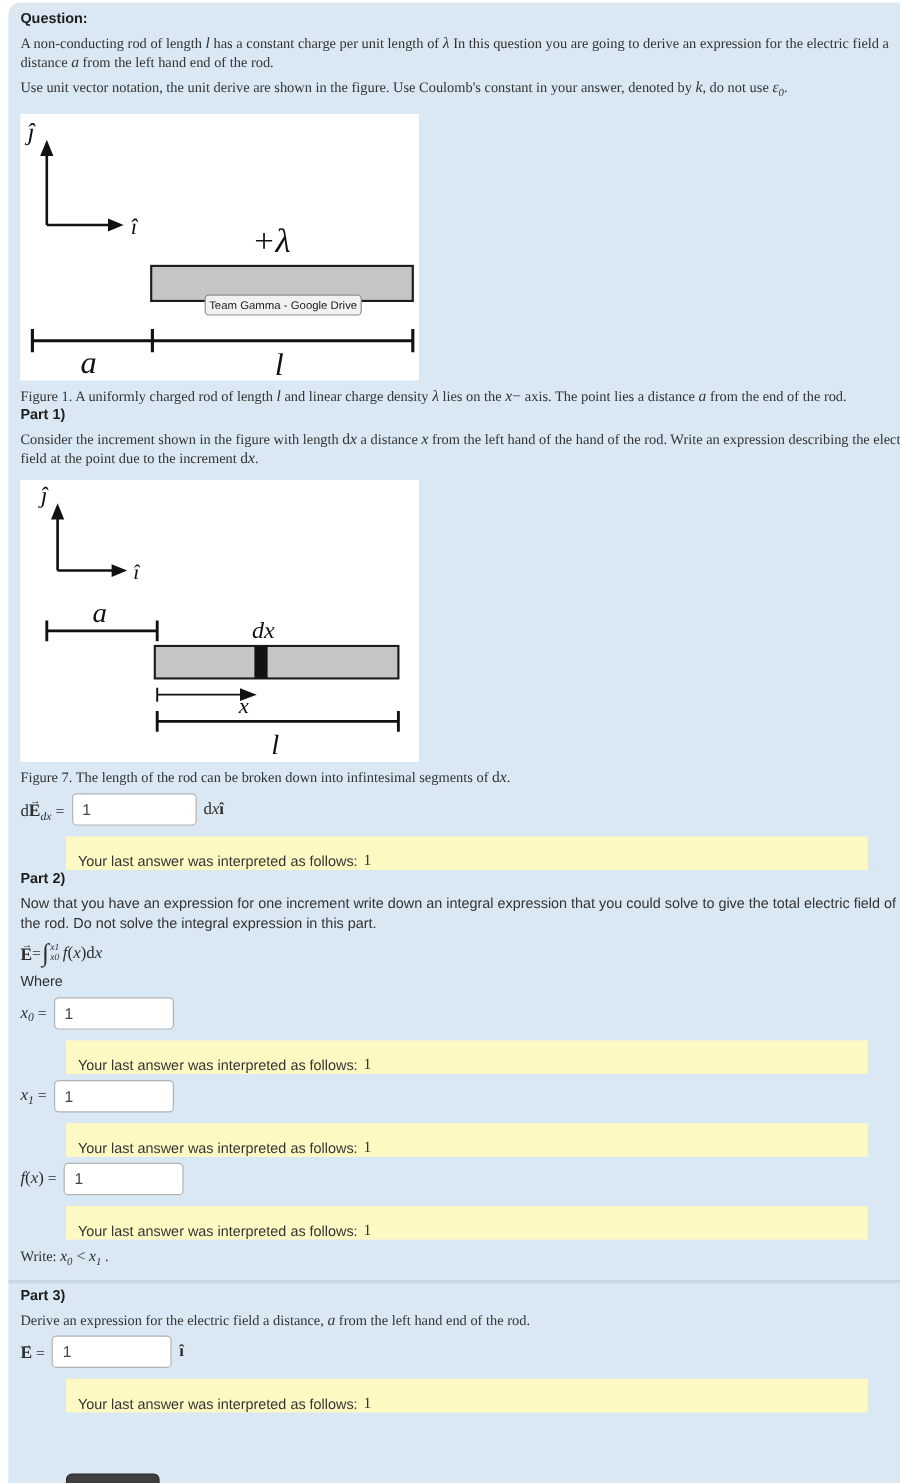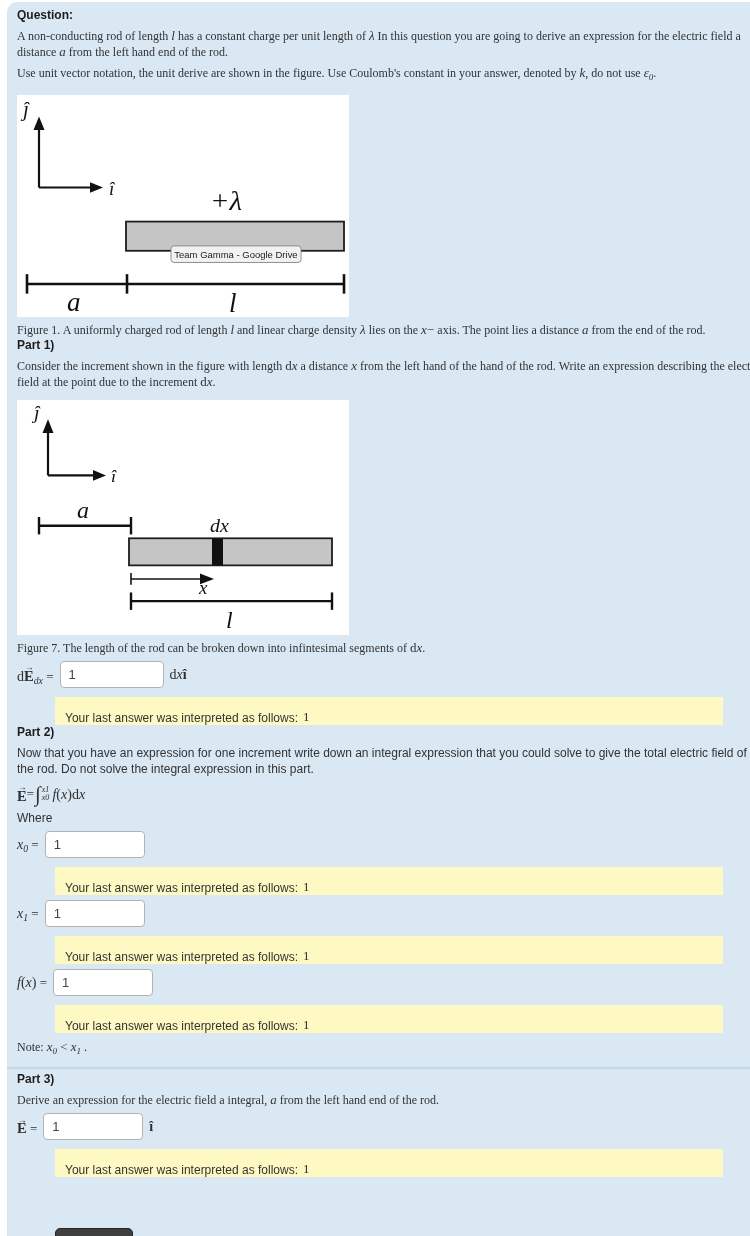--- a/index.html
+++ b/index.html
@@ -248,26 +248,26 @@
   <div class="answer-row">
     <span><span class="seg-i">f</span><span class="seg-r">(</span><span class="seg-i">x</span><span class="seg-r">)</span><span class="seg-p"> = </span></span>
     <input class="math-input" type="text" value="1" style="">
   </div>
 
   <div class="feedback">
     <span>Your last answer was interpreted as follows:</span>
     <span class="fb-val">1</span>
   </div>
 
-  <div class="note"><span class="seg-p">Note: </span><span class="seg-i">x</span><span class="seg-sub">0</span><span class="seg-r"> &lt; </span><span class="seg-i">x</span><span class="seg-sub">1</span><span class="seg-p"> .</span></div>
+  <div class="note"><span class="seg-p">Write: </span><span class="seg-i">x</span><span class="seg-sub">0</span><span class="seg-r"> &lt; </span><span class="seg-i">x</span><span class="seg-sub">1</span><span class="seg-p"> .</span></div>
 
   <div class="divider"></div>
 
   <h3 class="sec sec-part3">Part 3)</h3>
-  <p class="body-text"><span class="seg-p">Derive an expression for the electric field a integral, </span><span class="seg-i">a</span><span class="seg-p"> from the left hand end of the rod.</span></p>
+  <p class="body-text"><span class="seg-p">Derive an expression for the electric field a distance, </span><span class="seg-i">a</span><span class="seg-p"> from the left hand end of the rod.</span></p>
 
   <div class="answer-row">
     <span><span class="seg-vec"><span class="vec-arrow">→</span><span>E</span></span><span class="seg-p"> = </span></span>
     <input class="math-input" type="text" value="1" style="">
     <span><span class="seg-br">î</span></span>
   </div>
 
   <div class="feedback">
     <span>Your last answer was interpreted as follows:</span>
     <span class="fb-val">1</span>

